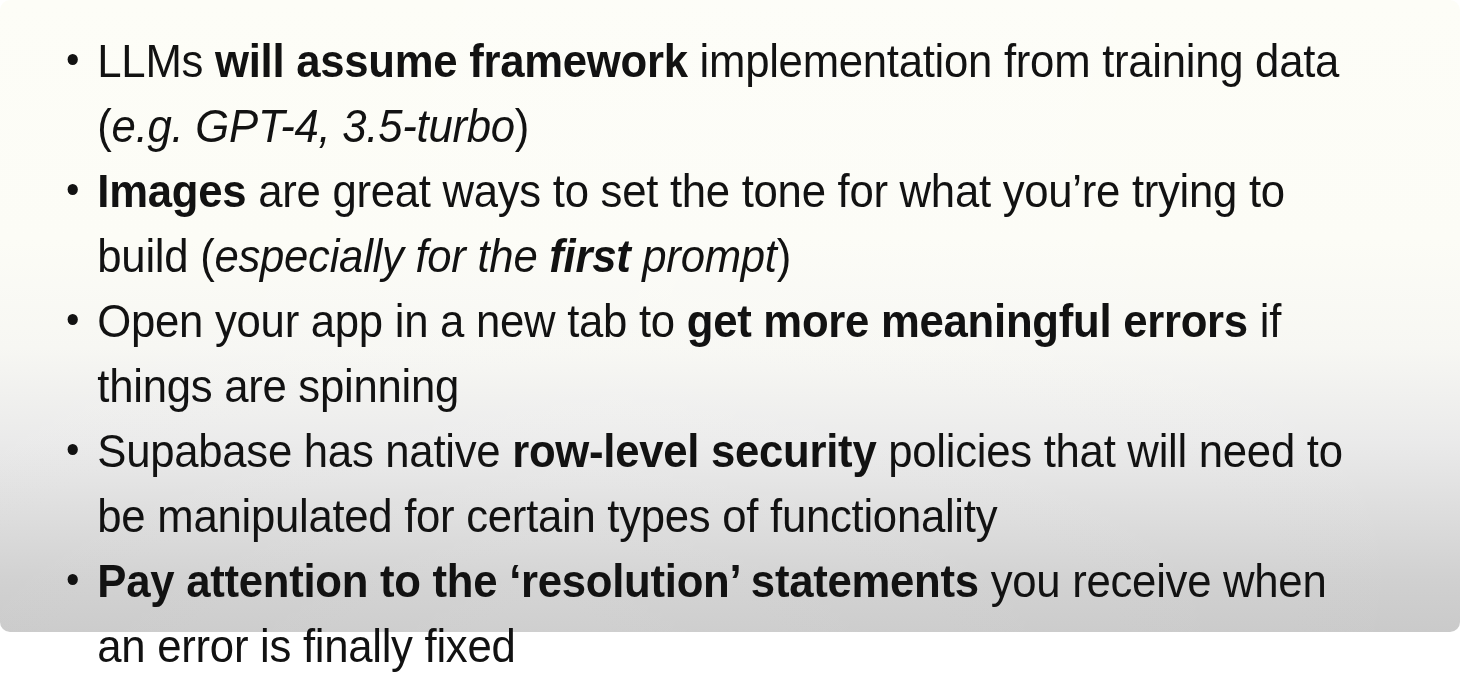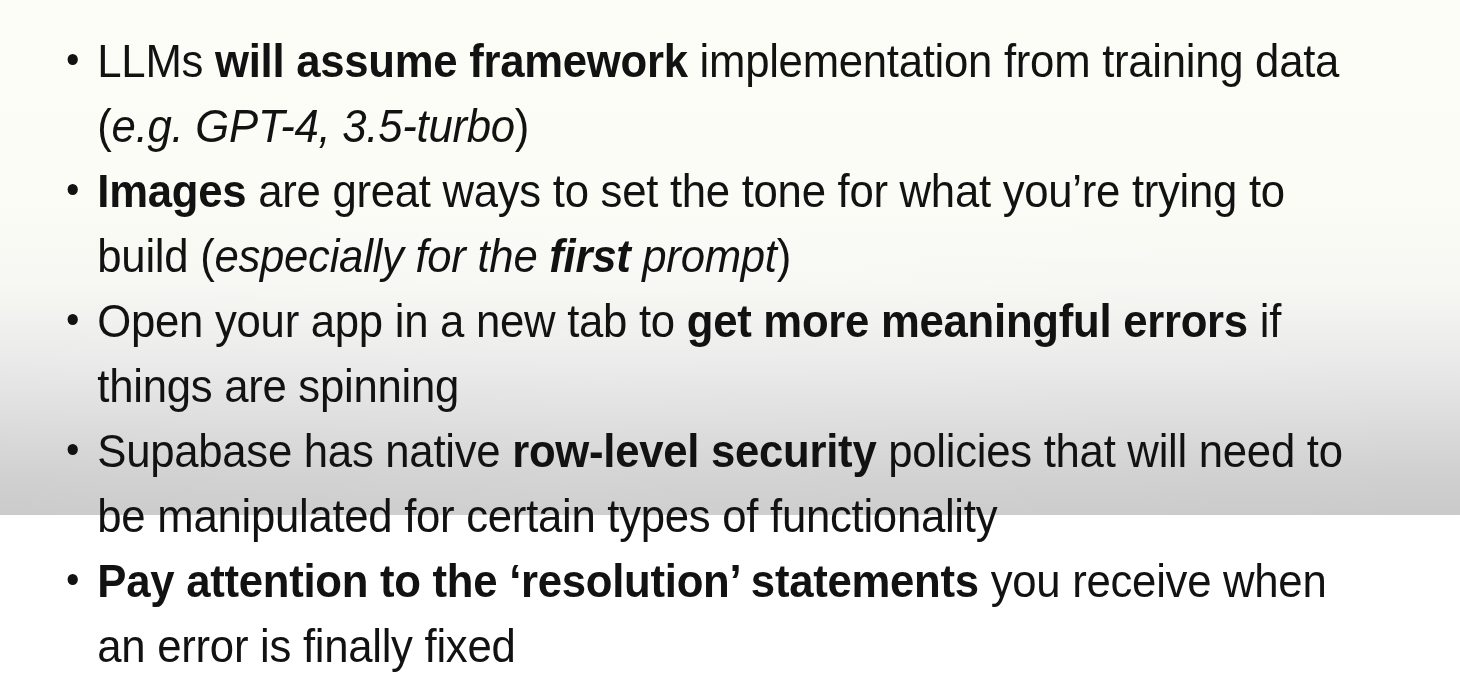--- a/index.html
+++ b/index.html
@@ -9,31 +9,32 @@
   body {
     width: 1460px;
     height: 698px;
     overflow: hidden;
     font-family: "Liberation Sans", sans-serif;
   }
 
   #slide {
     position: relative;
     width: 1460px;
-    height: 515px;
+    height: 632px;
     box-sizing: border-box;
     background:
       linear-gradient(180deg,
         #fdfdf7 0%,
         #fcfcf6 38%,
         #f7f7f3 55%,
         #eaeaea 70%,
         #dcdcdc 82%,
         #d0d0d0 92%,
         #cacaca 100%);
+    border-radius: 10px;
   }
 
   
   #slide::after {
     content: "";
     position: absolute;
     inset: 0;
     pointer-events: none;
     background:
       linear-gradient(110deg,

